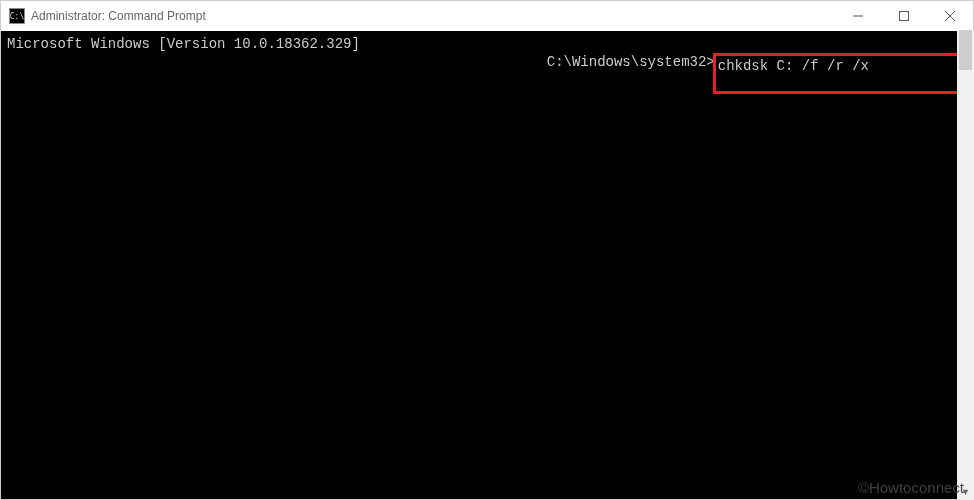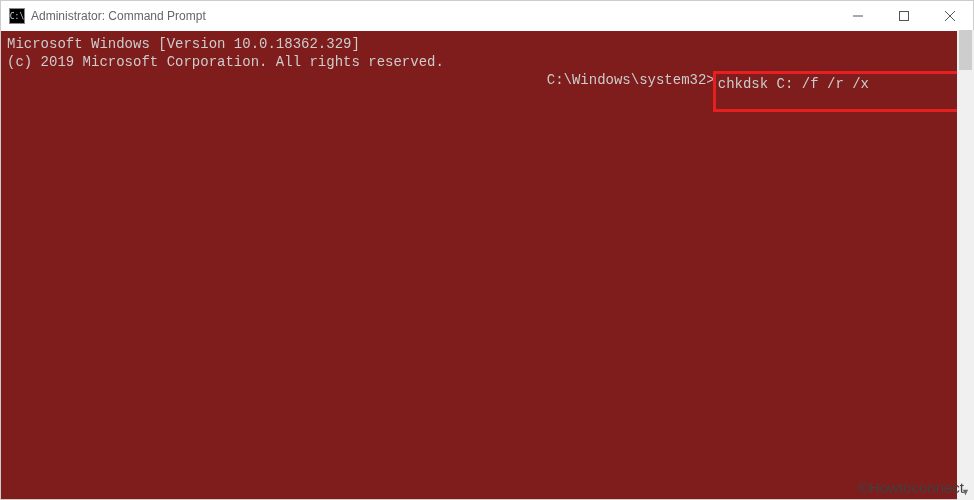--- a/index.html
+++ b/index.html
@@ -54,21 +54,21 @@
   height: 30px;
   display: flex;
   align-items: center;
   justify-content: center;
   color: #555;
   font-size: 10px;
 }
 .win-btn svg { display: block; }
 .terminal-area {
   flex: 1;
-  background: #7f1d1d;
+  background: #000000;
   position: relative;
   font-family: Consolas, "Courier New", monospace;
   font-size: 14px;
   line-height: 18px;
   color: #ccc;
   padding: 4px 6px;
 }
 .terminal-area .line { white-space: pre; }
 .prompt-line { display: flex; white-space: pre; justify-content: flex-end; }
 .highlight-box {
@@ -140,21 +140,20 @@
         <svg width="10" height="10">
             <line x1="0" y1="0" x2="10" y2="10" stroke="#555" stroke-width="1"></line>
             <line x1="10" y1="0" x2="0" y2="10" stroke="#555" stroke-width="1"></line>
           </svg>
       </div>
     </div>
   </div>
 
   <div class="terminal-area">
     <div class="line">Microsoft Windows [Version 10.0.18362.329]</div>
-    <div class="line">(c) 2019 Microsoft Corporation. All rights reserved.</div>
     <div class="line"></div>
     <div class="prompt-line">
       <span>C:\Windows\system32&gt;</span><span class="highlight-box"><span>chkdsk C: /f /r /x</span></span>
     </div>
   </div>
 
   <div class="scrollbar">
     <div class="arrow up">▲</div>
     <div class="thumb"></div>
     <div class="arrow down">▼</div>

